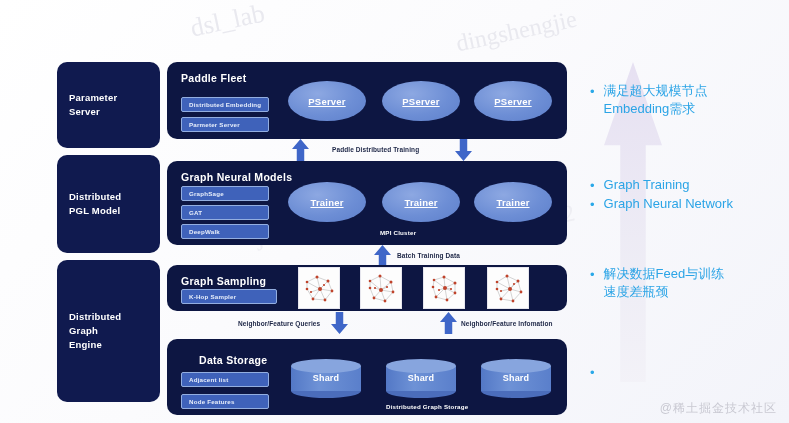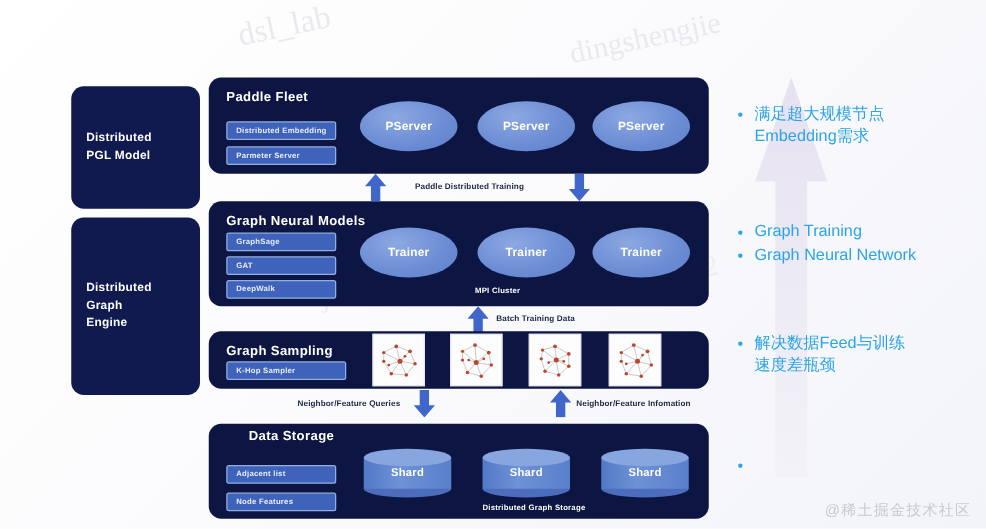--- a/index.html
+++ b/index.html
@@ -96,20 +96,21 @@
 
   .ellipse {
     position:absolute;
     width:78px; height:40px;
     background:radial-gradient(ellipse at 38% 32%, #8da8e2 0%, #6d8ed5 55%, #5d7fcb 100%);
     border-radius:50%;
     color:#ffffff;
     font-size:9.5px; font-weight:bold;
     display:flex; align-items:center; justify-content:center;
     letter-spacing:.2px;
+    text-decoration:underline;
   }
 
   .thumb {
     position:absolute;
     width:42px; height:42px;
     background:#fdfdfd;
     border:1px solid #e6e6ee;
   }
 
   .cyl { position:absolute; width:70px; height:38px; }
@@ -170,20 +171,24 @@
 
   <div class="wm wm-a">dsl_lab</div>
   <div class="wm wm-b">dingshengjie</div>
   <div class="wm wm-c">jie, lab</div>
   <div class="wm wm-d">11-22</div>
 
 
   <div class="big-arrow"></div>
 
   <div class="leftcol">
+    <div class="lbox b1">
+      <span style="white-space:pre-line">Parameter
+Server</span>
+    </div>
     <div class="lbox b2">
       <span style="white-space:pre-line">Distributed
 PGL Model</span>
     </div>
     <div class="lbox b3">
       <span style="white-space:pre-line">Distributed
 Graph
 Engine</span>
     </div>
   </div>
@@ -328,21 +333,21 @@
       </svg>
     </div>
   </div>
 
   <div class="arr down" style="left:331px; top:312px;"></div>
   <div class="arr up" style="left:440px; top:312px;"></div>
   <div class="conn-label" style="left:238px; top:320px;">Neighbor/Feature Queries</div>
   <div class="conn-label" style="left:461px; top:320px;">Neighbor/Feature Infomation</div>
 
   <div class="panel" style="left:167px; top:339px; width:400px; height:76px;">
-    <div class="panel-title" style="left:20px; top:4px;padding-left:12px;">Data Storage</div>
+    <div class="panel-title" style="left:20px; top:15px;padding-left:12px;">Data Storage</div>
     <div class="chip" style="top:33px;">
       <span>Adjacent list</span>
     </div>
     <div class="chip" style="top:55px;">
       <span>Node Features</span>
     </div>
 
     <div class="cyl" style="left:124px; top:20px;">
       <div class="bot"></div>
       <div class="body"></div>

